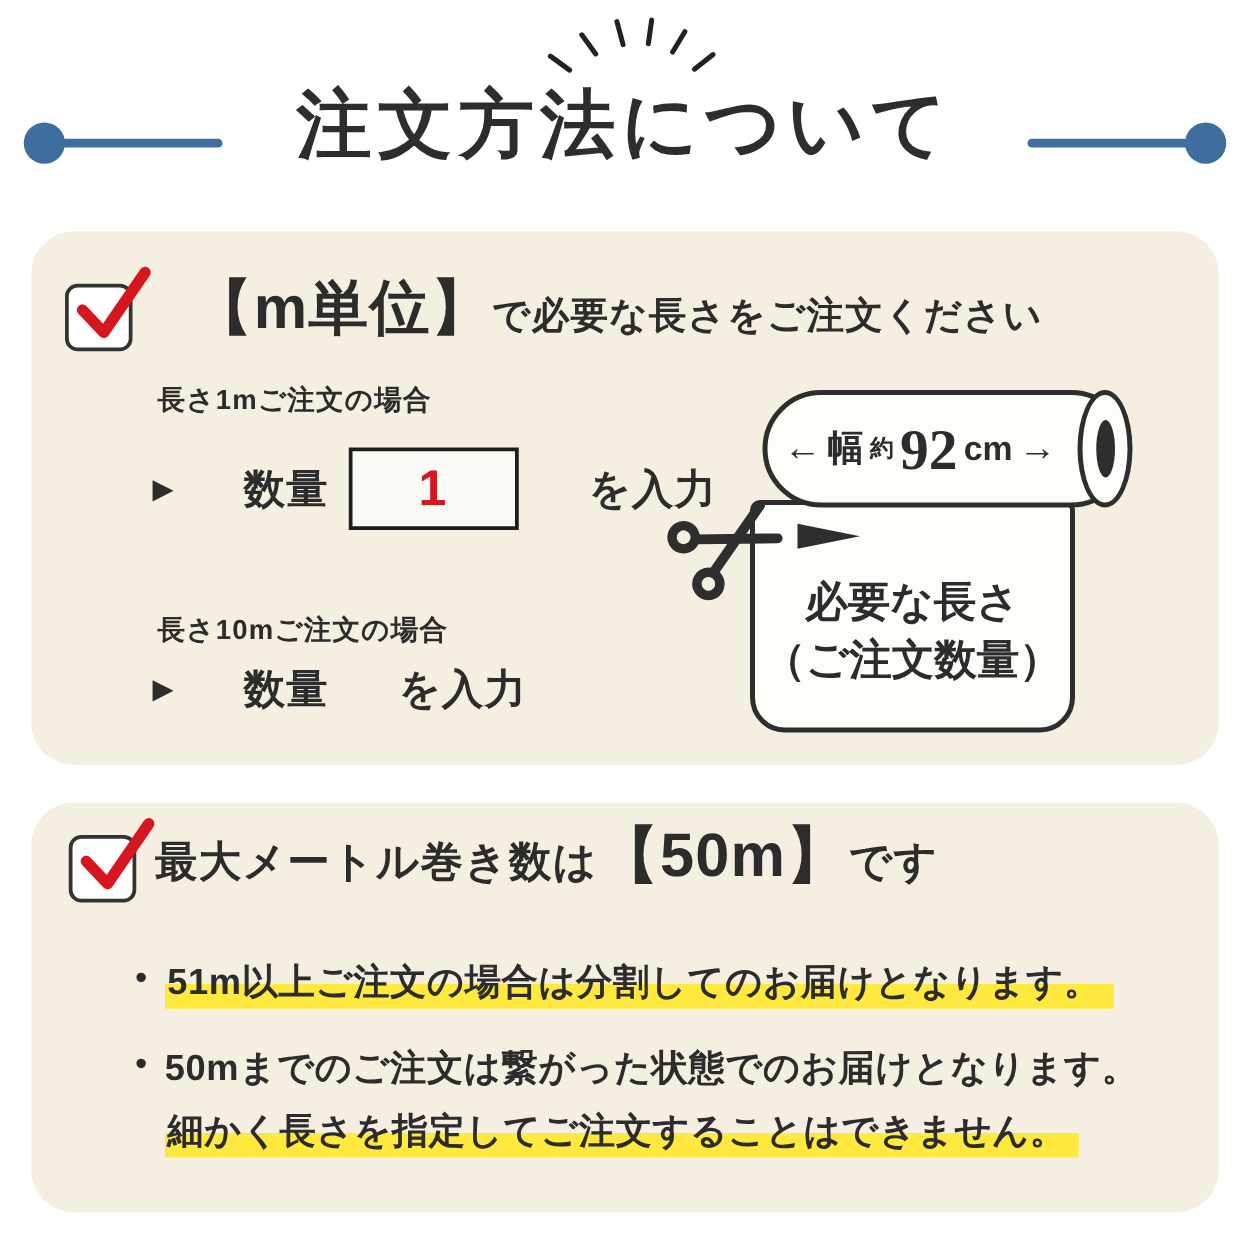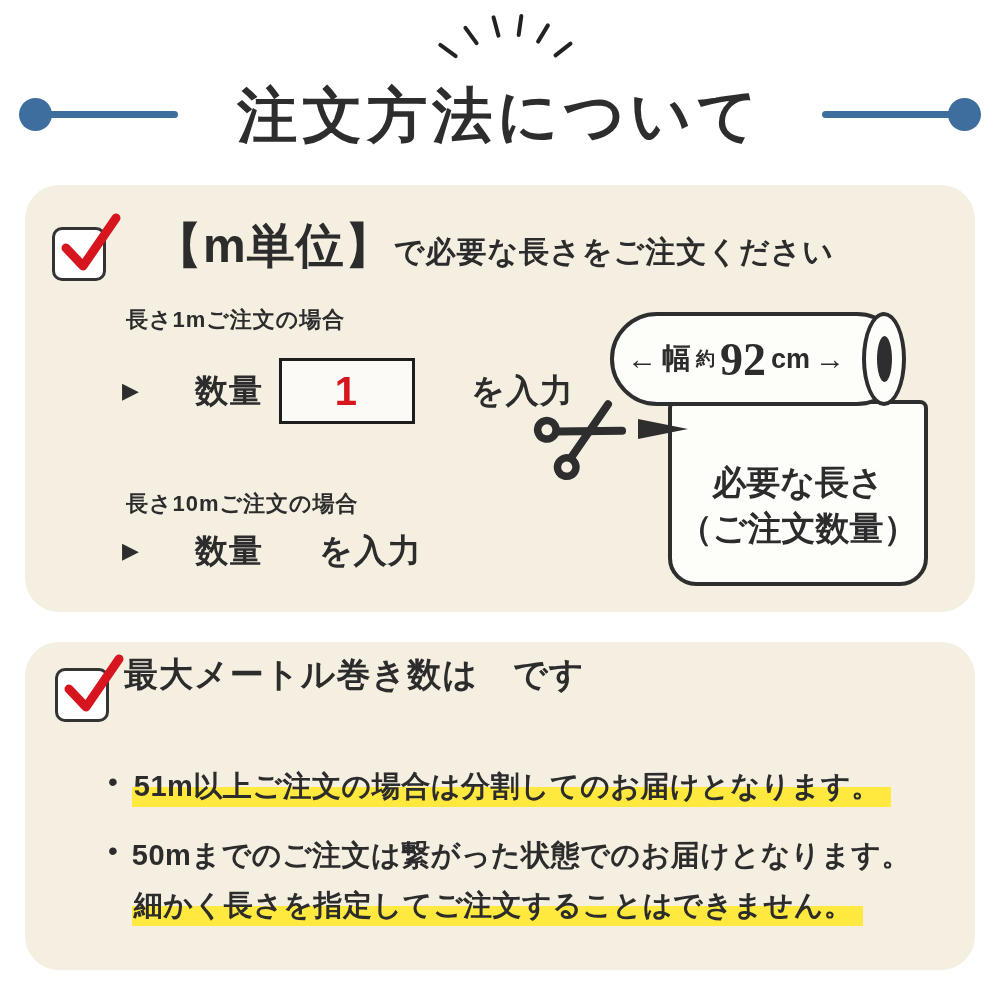--- a/index.html
+++ b/index.html
@@ -11,21 +11,21 @@
   
   .sparkle { left:438px; top:12px; width:136px; height:56px; }
   .sparkle span { position:absolute; width:4px; height:23px; background:#222; border-radius:2px; }
   .sp1 { left:8px;  top:27px; transform:rotate(-54deg); }
   .sp2 { left:31px; top:12px; transform:rotate(-36deg); }
   .sp3 { left:56px; top:3px;  transform:rotate(-15deg); }
   .sp4 { left:80px; top:2px;  transform:rotate(8deg); }
   .sp5 { left:103px;top:10px; transform:rotate(31deg); }
   .sp6 { left:123px;top:26px; transform:rotate(52deg); }
 
-  .page-title { left:0; top:76px; width:1000px; text-align:center;
+  .page-title { left:0; top:60px; width:1000px; text-align:center;
     font-size:60px; font-weight:900; letter-spacing:5px; color:#2d2d2d; }
 
   .deco-line { top:111px; height:7px; width:140px; background:#3e6e9e; border-radius:4px; }
   .deco-dot  { top:98px; width:33px; height:33px; background:#3e6e9e; border-radius:50%; }
   .dl-left  { left:38px; }  .dd-left  { left:19px; }
   .dl-right { left:822px; } .dd-right { left:948px; }
 
   
   .panel { left:25px; width:950px; background:#f4efe1; border-radius:34px; }
   .panel-unit { top:185px; height:427px; }
@@ -66,31 +66,31 @@
   .roll-core { left:877px; top:336px; width:15px; height:46px; background:#2e2e2e;
     border-radius:50%; z-index:4; }
   .roll-label { left:612px; top:312px; width:248px; height:94px; z-index:3;
     display:flex; align-items:center; justify-content:center; gap:5px; white-space:nowrap; }
   .rl-arrow { font-size:30px; font-weight:600; }
   .rl-w  { font-size:29px; font-weight:800; }
   .rl-ab { font-size:19px; font-weight:800; }
   .rl-v  { font-size:46px; font-weight:800;font-family:Liberation Serif, serif; }
   .rl-u  { font-size:27px; font-weight:700; }
 
-  .sheet { left:668px; top:400px; width:260px; height:186px; background:#fdfdfa;
+  .sheet { left:600px; top:400px; width:260px; height:186px; background:#fdfdfa;
     border:4px solid #2e2e2e; border-radius:8px 8px 28px 28px; z-index:1;
     padding-top:56px; text-align:center; }
   .sheet-line { font-size:34px; font-weight:600; line-height:1.35; color:#2c2c2c; white-space:nowrap; }
 
   .cut-tri { left:638px; top:419px; width:0; height:0; z-index:5;
     border-left:50px solid #2e2e2e; border-top:10px solid transparent; border-bottom:10px solid transparent; }
   .scissors { left:540px; top:390px; width:88px; height:88px; z-index:5; transform:rotate(-28deg); }
 
   
-  .heading2 { left:124px; top:652px; display:flex; align-items:baseline; white-space:nowrap;gap:35px; }
+  .heading2 { left:124px; top:652px; display:flex; align-items:baseline; white-space:nowrap; }
   .h2-pre,.h2-post { font-size:34px; font-weight:900; letter-spacing:1px; }
   .h2-bracket { font-size:49px; font-weight:900; letter-spacing:1px; }
 
   .bullet { display:flex; align-items:flex-start; }
   .b1 { left:108px; top:762px; }
   .b2 { left:108px; top:831px; }
   .bullet-dot { font-size:28px; margin:4px 14px 0 0; }
   .bullet-text { font-size:29px; font-weight:800; letter-spacing:0.5px; line-height:1.72; white-space:nowrap; }
   .hl { background-image:linear-gradient(180deg, rgba(0,0,0,0) 46%, #ffe93e 46%);
     padding:0 10px 5px 2px; }
@@ -164,20 +164,21 @@
 </svg>
 
 <div class="abs panel panel-max"></div>
 
 <div class="abs checkbox cb2"></div>
 <svg class="abs checksvg ck2" viewBox="0 0 66 72">
   <path d="M10 42 L27 60 L60 12" fill="none" stroke="#d6151e" stroke-width="9" stroke-linecap="round" stroke-linejoin="round"></path>
 </svg>
 <div class="abs heading2">
   <span class="h2-pre">最大メートル巻き数は</span>
+  <span class="h2-bracket">【50m】</span>
   <span class="h2-post">です</span>
 </div>
 
 <div class="abs bullet b1">
   <span class="bullet-dot">•</span>
   <div class="bullet-text">
     <span class="hl">51m以上ご注文の場合は分割してのお届けとなります。</span>
   </div>
 </div>
 

